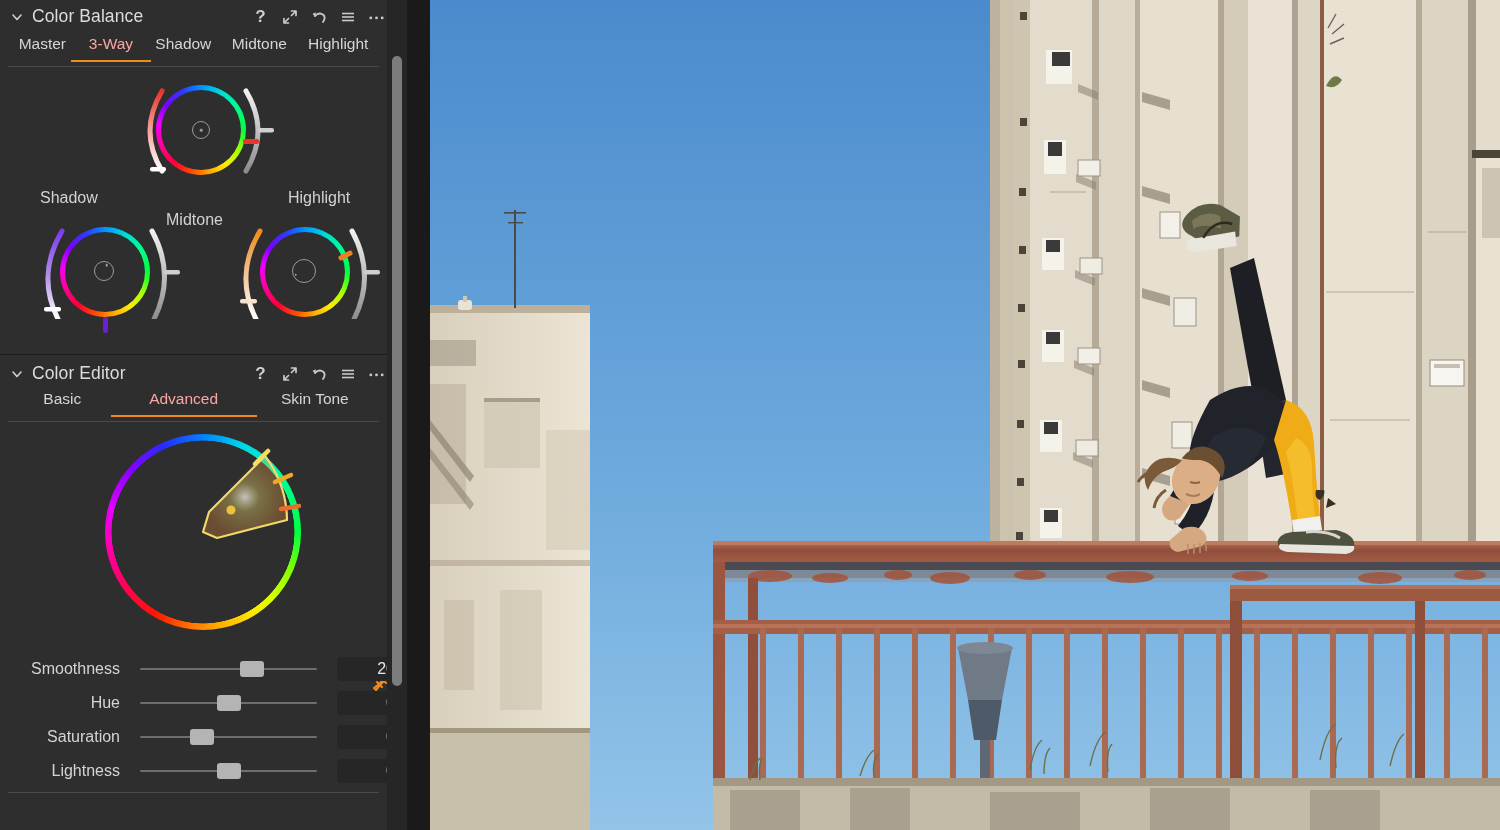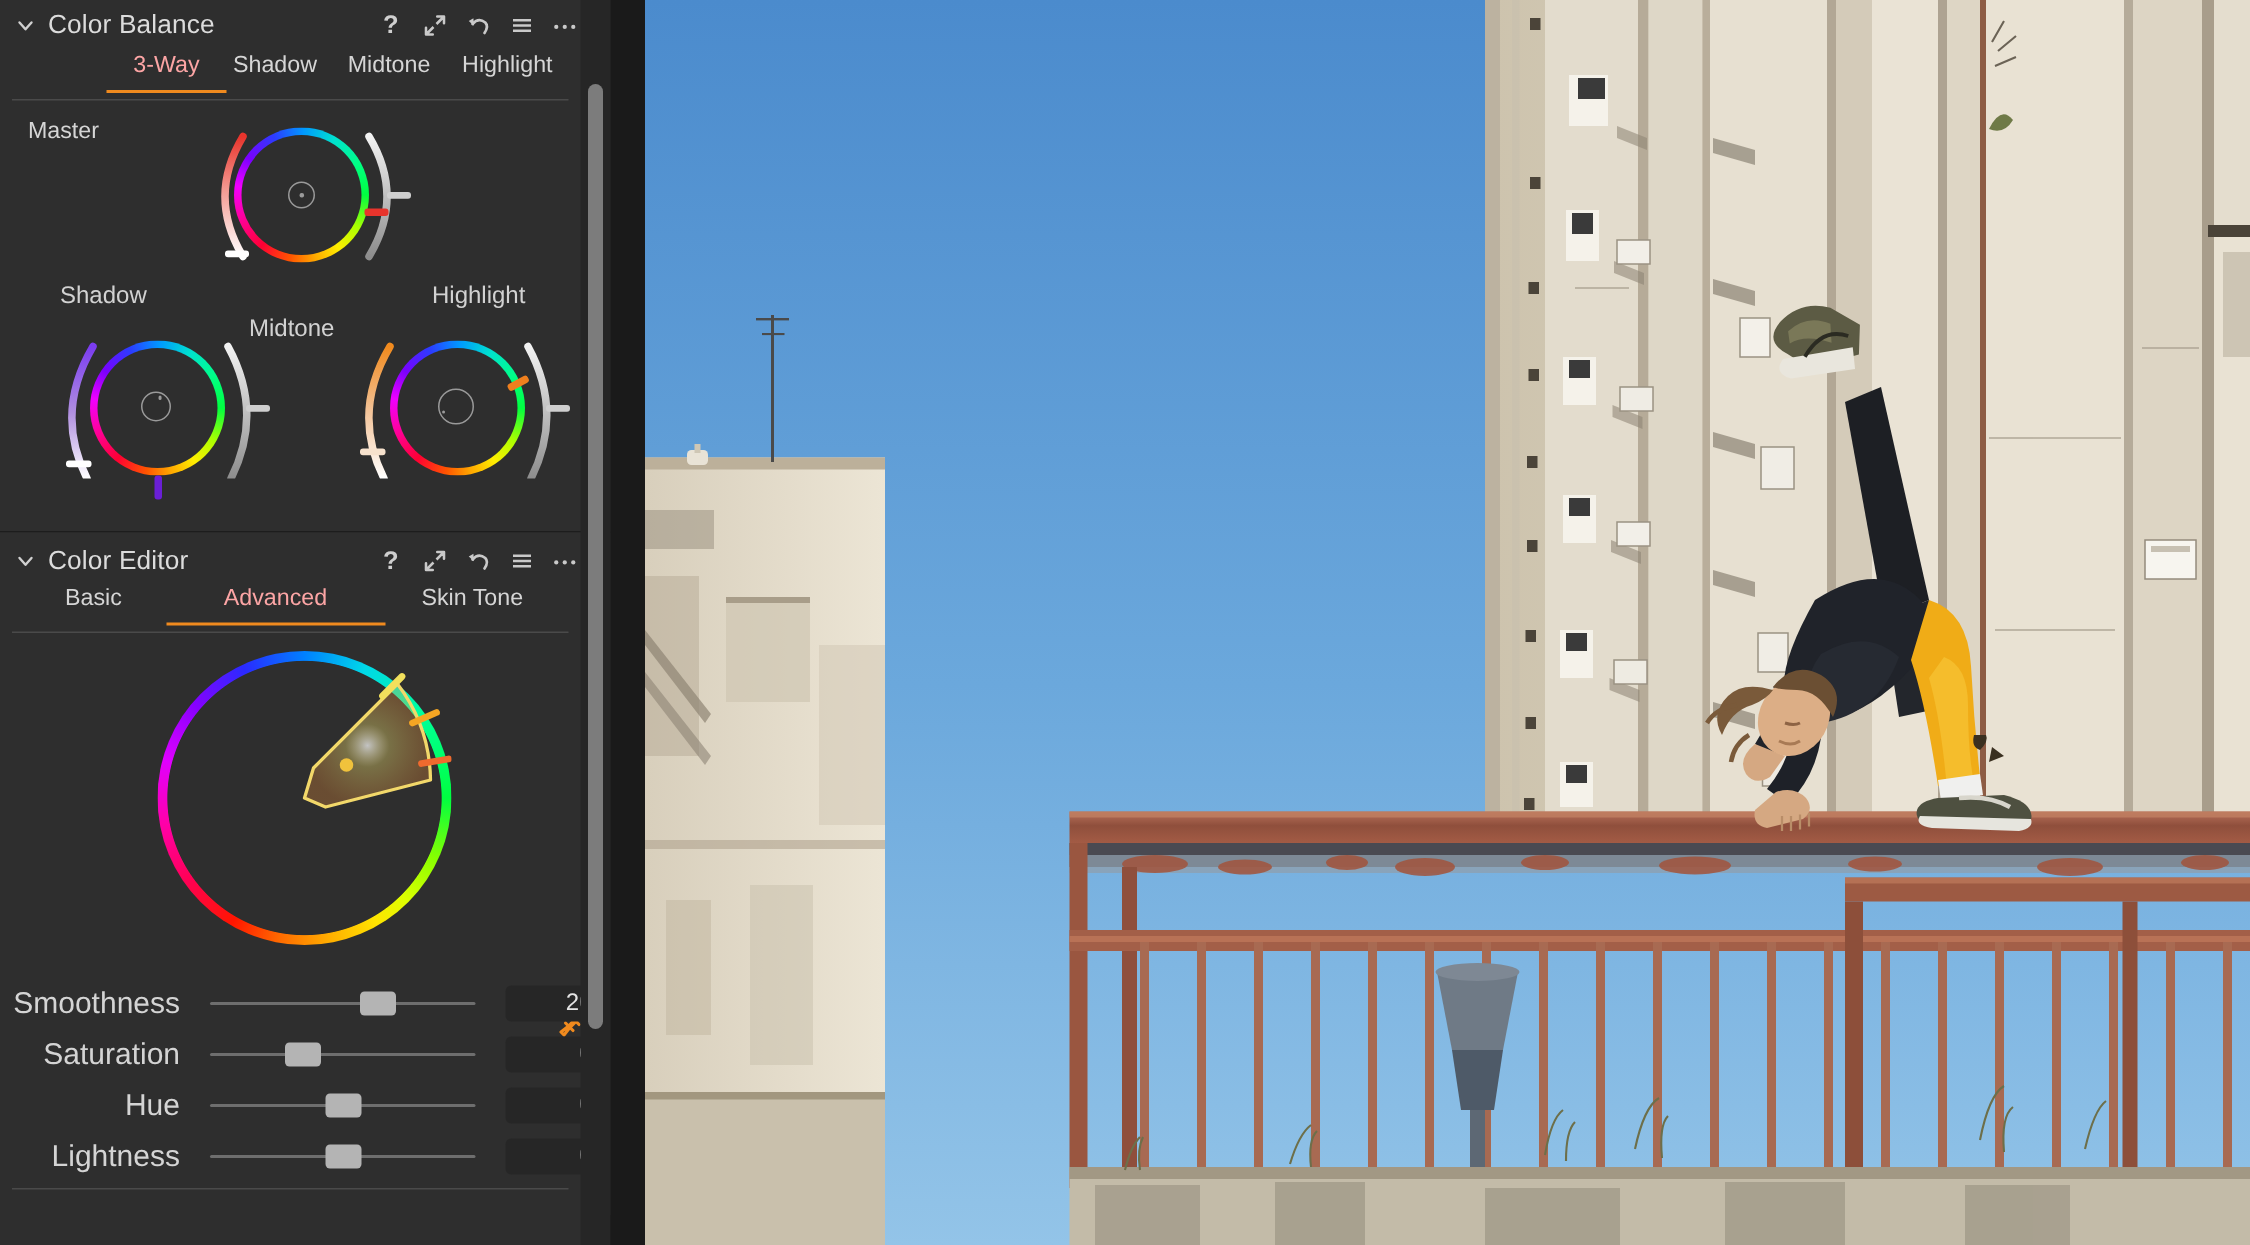--- a/index.html
+++ b/index.html
@@ -112,21 +112,21 @@
   .picker-icon {
     position:absolute; left:372px; top:656px; width:28px; height:28px;
     color:#f08a1e;
   }
 
   
   .sliders { position:absolute; left:0; top:690px; width:407px; }
   .srow { position:relative; height:34px; display:flex; align-items:center; }
   .slabel {
     position:absolute; left:0; width:120px; text-align:right;
-    font-size:20px; color:#d4d4d4;
+    font-size:16px; color:#d4d4d4;
   }
   .strack {
     position:absolute; left:140px; width:177px; height:2px;
     background:#6e6e6e; border-radius:1px; top:50%; margin-top:-1px;
   }
   .sthumb {
     position:absolute; width:24px; height:16px; border-radius:3px;
     background:#b4b4b4; top:50%; margin-top:-8px; transform:translateX(-12px);
   }
   .sfield {
@@ -479,21 +479,21 @@
                   <circle cx="3" cy="9" r="1.5"></circle>
                   <circle cx="9" cy="9" r="1.5"></circle>
                   <circle cx="15" cy="9" r="1.5"></circle>
                 </g>
               </svg>
           </span>
         </span>
       </div>
 
       <div class="tabrow" style="margin-right:28px;">
-        <div class="tab" style="width:74px;margin-top:44px;">Master</div>
+        <div class="tab" style="width:74px;">Master</div>
         <div class="tab active" style="width:74px;">3-Way</div>
         <div class="tab" style="width:82px;">Shadow</div>
         <div class="tab" style="width:82px;">Midtone</div>
         <div class="tab" style="width:88px;">Highlight</div>
       </div>
 
       <div class="cb-body">
 
         <div class="wheel-grp" style="left:118px; top:18px;">
           <div class="ring-wrap" style="left:38px; top:0;">
@@ -704,30 +704,30 @@
 
       <div class="sliders" style="top:297px;">
         <div class="srow">
           <span class="slabel">Smoothness</span>
           <span class="strack">
             <span class="sthumb" style="left:63%;"></span>
           </span>
           <span class="sfield">20</span>
         </div>
         <div class="srow">
+          <span class="slabel">Hue</span>
+          <span class="strack">
+            <span class="sthumb" style="left:50%;"></span>
+          </span>
+          <span class="sfield">0</span>
+        </div>
+        <div class="srow">
           <span class="slabel">Saturation</span>
           <span class="strack">
             <span class="sthumb" style="left:35%;"></span>
-          </span>
-          <span class="sfield">0</span>
-        </div>
-        <div class="srow">
-          <span class="slabel">Hue</span>
-          <span class="strack">
-            <span class="sthumb" style="left:50%;"></span>
           </span>
           <span class="sfield">0</span>
         </div>
         <div class="srow">
           <span class="slabel">Lightness</span>
           <span class="strack">
             <span class="sthumb" style="left:50%;"></span>
           </span>
           <span class="sfield">0</span>
         </div>

